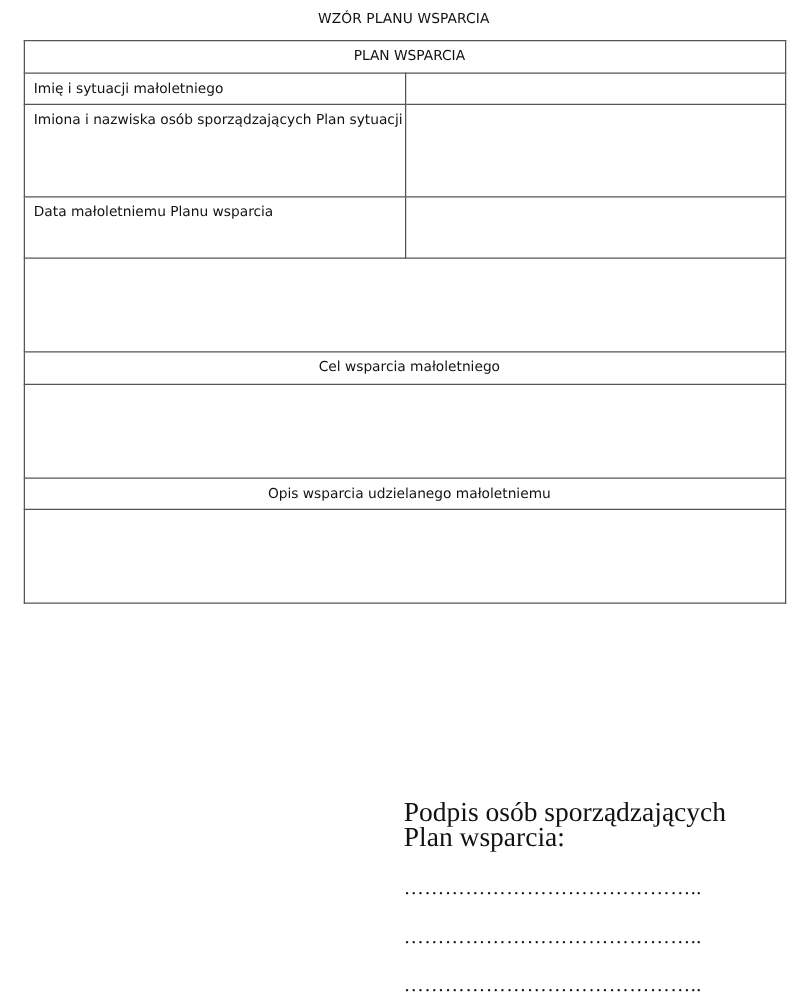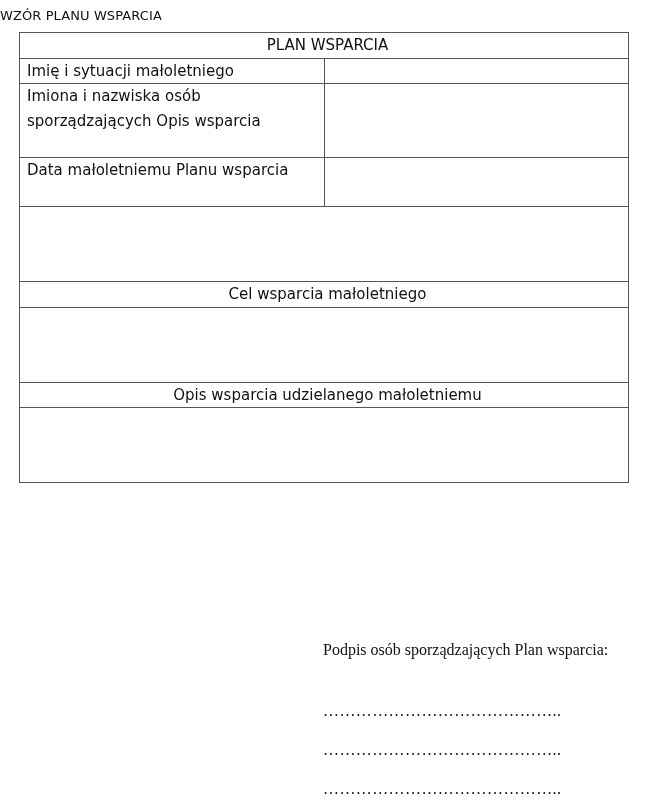--- a/index.html
+++ b/index.html
@@ -1,41 +1,41 @@
 <!DOCTYPE html>
 <html><head>
 <meta charset="utf-8">
 <style>
   html, body { margin: 0; padding: 0; background: #ffffff; }
   body { width: 646px; height: 805px; position: relative; overflow: hidden; color: #111; }
   .doc-title {
-    position: absolute; left: 0; top: 8px; width: 646px; 
-    font-family: "DejaVu Sans", sans-serif; font-size: 13px; letter-spacing: 0.1px;
+    position: absolute; left: 0; top: 8px; width: 646px; text-align: center;
+    font-family: "DejaVu Sans", sans-serif; font-size: 11px; letter-spacing: 0.1px;
   }
   table.plan {
     position: absolute; left: 19px; top: 32px; width: 610px;
     border-collapse: collapse; table-layout: fixed;
-    font-family: "DejaVu Sans", sans-serif; font-size: 15px;
+    font-family: "DejaVu Sans", sans-serif; font-size: 11px;
   }
   table.plan td {
     border: 1px solid #555; padding: 0 0 0 7px; vertical-align: top;
     line-height: 24.5px;
   }
   td.col-label { width: 212px; }
   td.center { text-align: center; padding: 0; }
   tr.r-head td { height: 24px; }
   tr.r-name td { height: 24px; }
   tr.r-reason td { height: 74px; }
   tr.r-people td { height: 73px; }
   tr.r-date td { height: 48px; }
   tr.r-sec td { height: 24px; }
   tr.r-blank td { height: 74px; }
   .sign {
     position: absolute; left: 323px; top: 640px; width: 300px;
-    font-family: "Liberation Serif", serif; font-size: 16px; line-height: 20px;
+    font-family: "Liberation Serif", serif; font-size: 22px; line-height: 20px;
   }
   .dots {
     position: absolute; left: 323px; font-family: "Liberation Serif", serif;
     font-size: 16px; letter-spacing: 0.4px;
   }
 </style>
 </head>
 <body>
 
 <div class="doc-title">WZÓR PLANU WSPARCIA</div>
@@ -43,21 +43,21 @@
 <table class="plan">
   <tbody>
       <tr class="r-head">
     <td colspan="2" class="center">PLAN WSPARCIA</td>
   </tr>
   <tr class="r-name">
     <td class="col-label">Imię i sytuacji małoletniego</td>
     <td></td>
   </tr>
   <tr class="r-people">
-    <td class="col-label">Imiona i nazwiska osób sporządzających Opis wsparcia</td>
+    <td class="col-label">Imiona i nazwiska osób sporządzających Plan sytuacji</td>
     <td></td>
   </tr>
   <tr class="r-date">
     <td class="col-label">Data małoletniemu Planu wsparcia</td>
     <td></td>
   </tr>
   <tr class="r-blank">
     <td colspan="2"></td>
   </tr>
   <tr class="r-sec">

